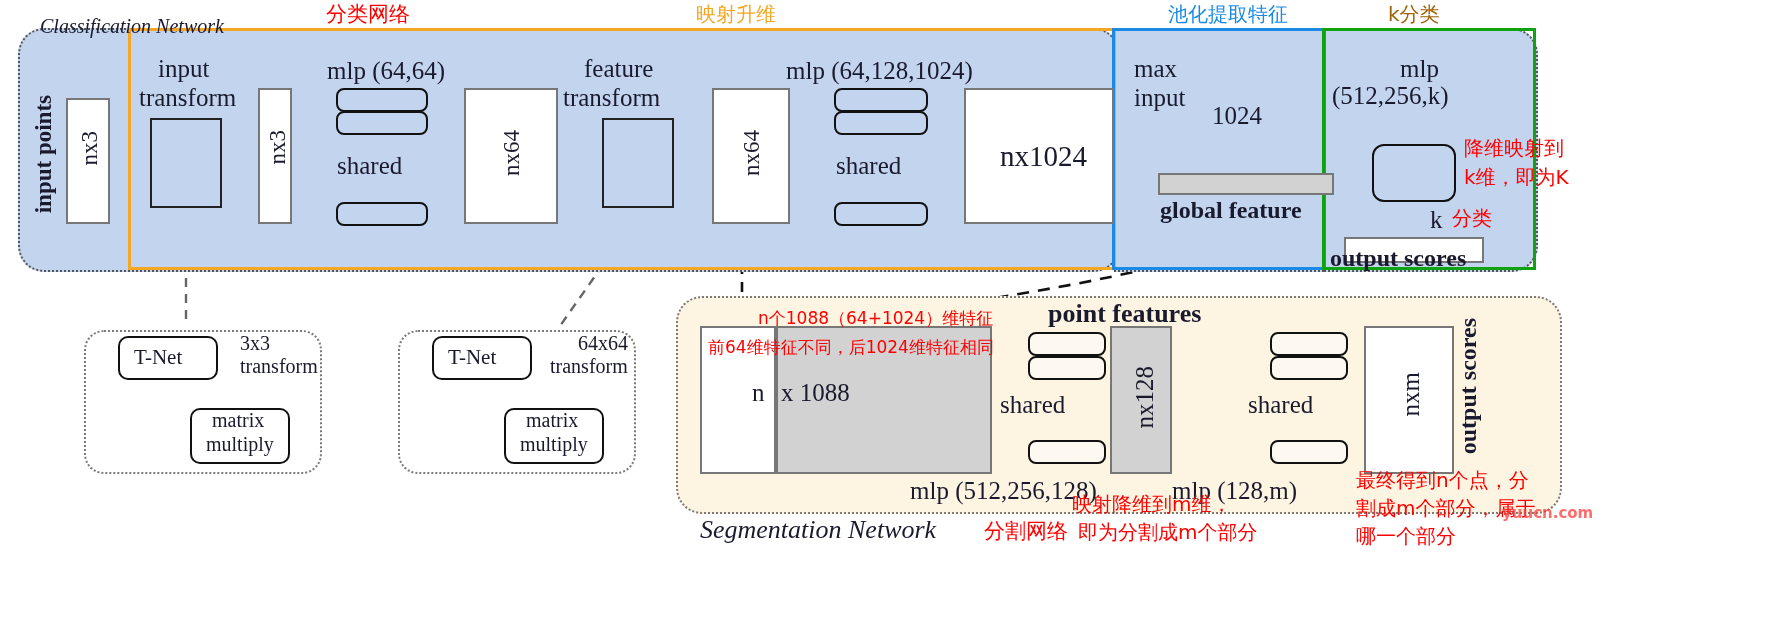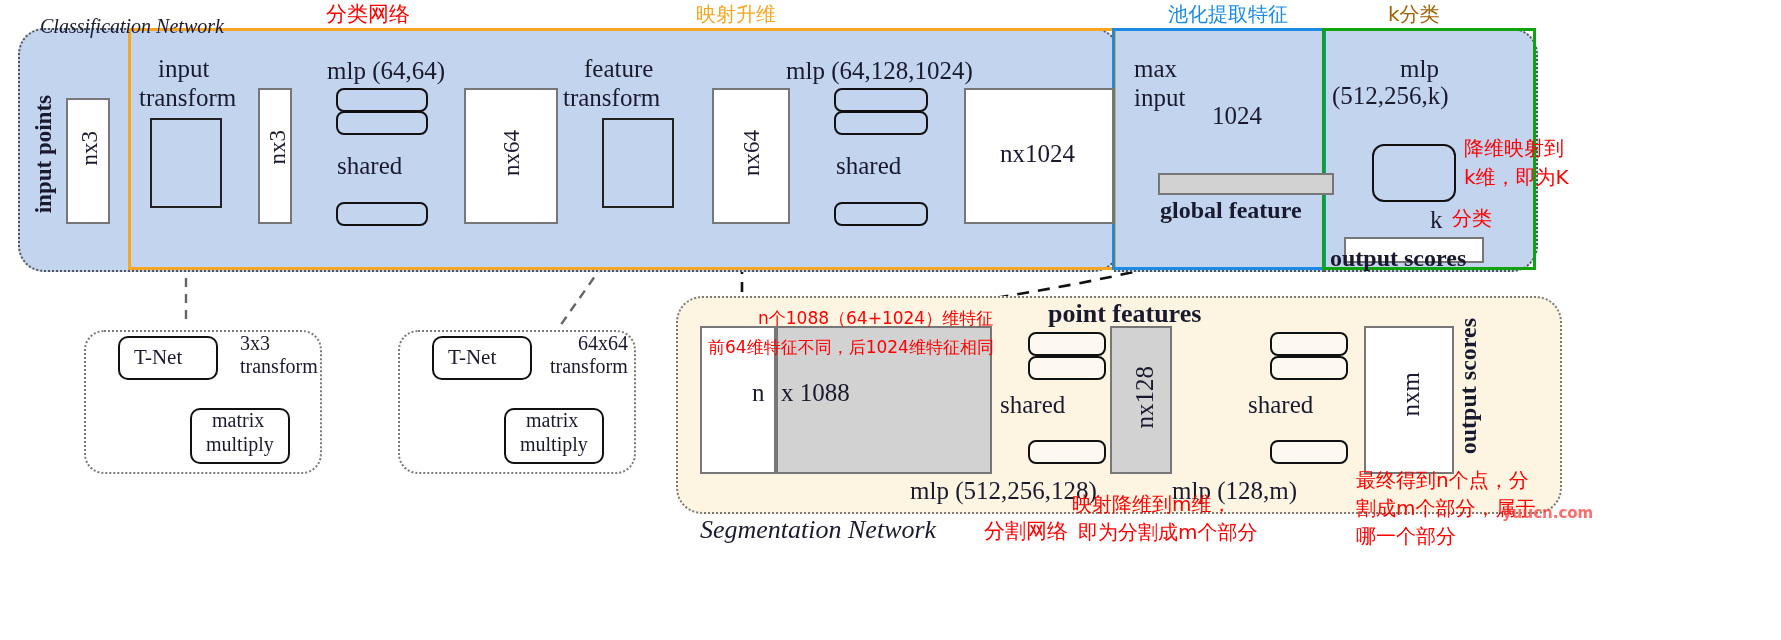--- a/index.html
+++ b/index.html
@@ -182,21 +182,21 @@
 <div class="wbox" style="left:712px;top:88px;width:78px;height:136px;"></div>
 <div class="t serif vert" style="left:740px;top:130px;font-size:23px;">nx64</div>
 
 <div class="t serif" style="left:786px;top:58px;font-size:25px;">mlp (64,128,1024)</div>
 <div class="pill" style="left:834px;top:88px;width:94px;height:24px;"></div>
 <div class="pill" style="left:834px;top:111px;width:94px;height:24px;"></div>
 <div class="pill" style="left:834px;top:202px;width:94px;height:24px;"></div>
 <div class="t serif" style="left:836px;top:153px;font-size:25px;">shared</div>
 
 <div class="wbox" style="left:964px;top:88px;width:150px;height:136px;"></div>
-<div class="t serif" style="left:1000px;top:141px;font-size:25px;">nx1024</div>
+<div class="t serif" style="left:1000px;top:141px;font-size:29px;">nx1024</div>
 
 <div class="t serif" style="left:1134px;top:56px;font-size:25px;">max</div>
 <div class="t serif" style="left:1134px;top:85px;font-size:25px;">input</div>
 <div class="t serif" style="left:1212px;top:103px;font-size:25px;">1024</div>
 <div class="gbox" style="left:1158px;top:173px;width:176px;height:22px;"></div>
 <div class="t serif bold" style="left:1160px;top:198px;font-size:24px;">global feature</div>
 
 <div class="t serif" style="left:1400px;top:56px;font-size:25px;">mlp</div>
 <div class="t serif" style="left:1332px;top:83px;font-size:25px;">(512,256,k)</div>
 <div class="pill" style="left:1372px;top:144px;width:84px;height:58px;border-radius:12px;"></div>

